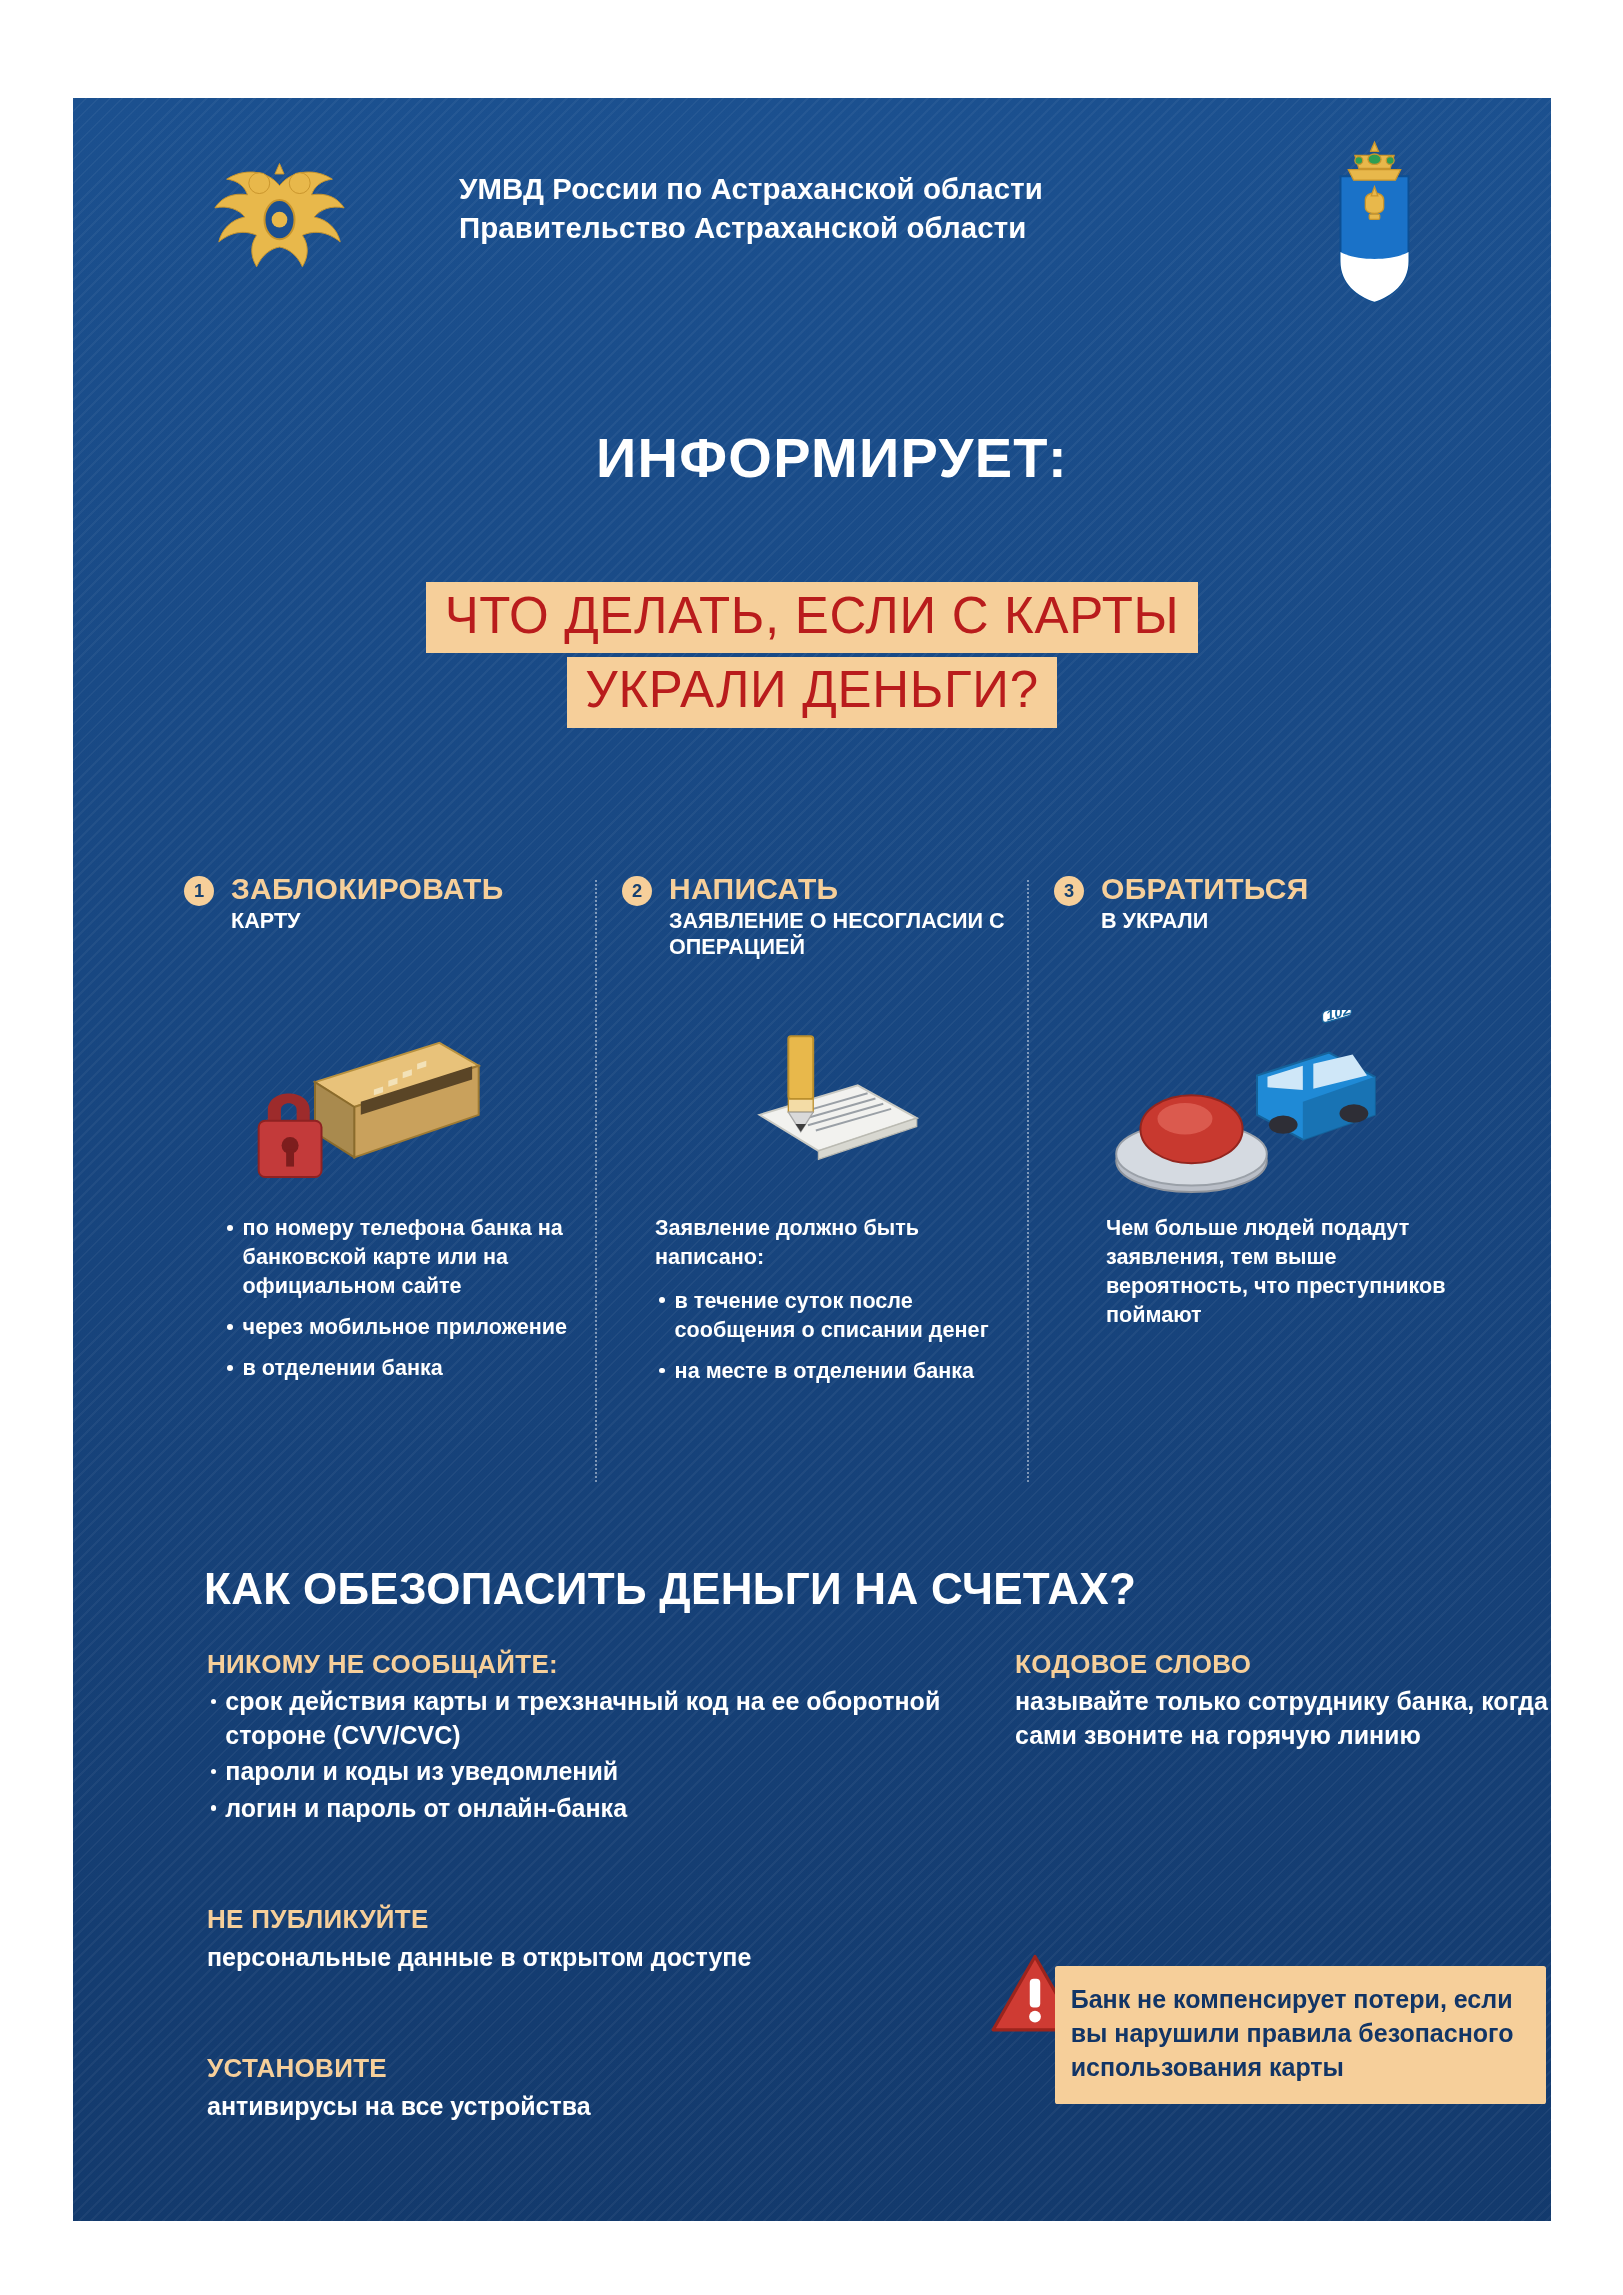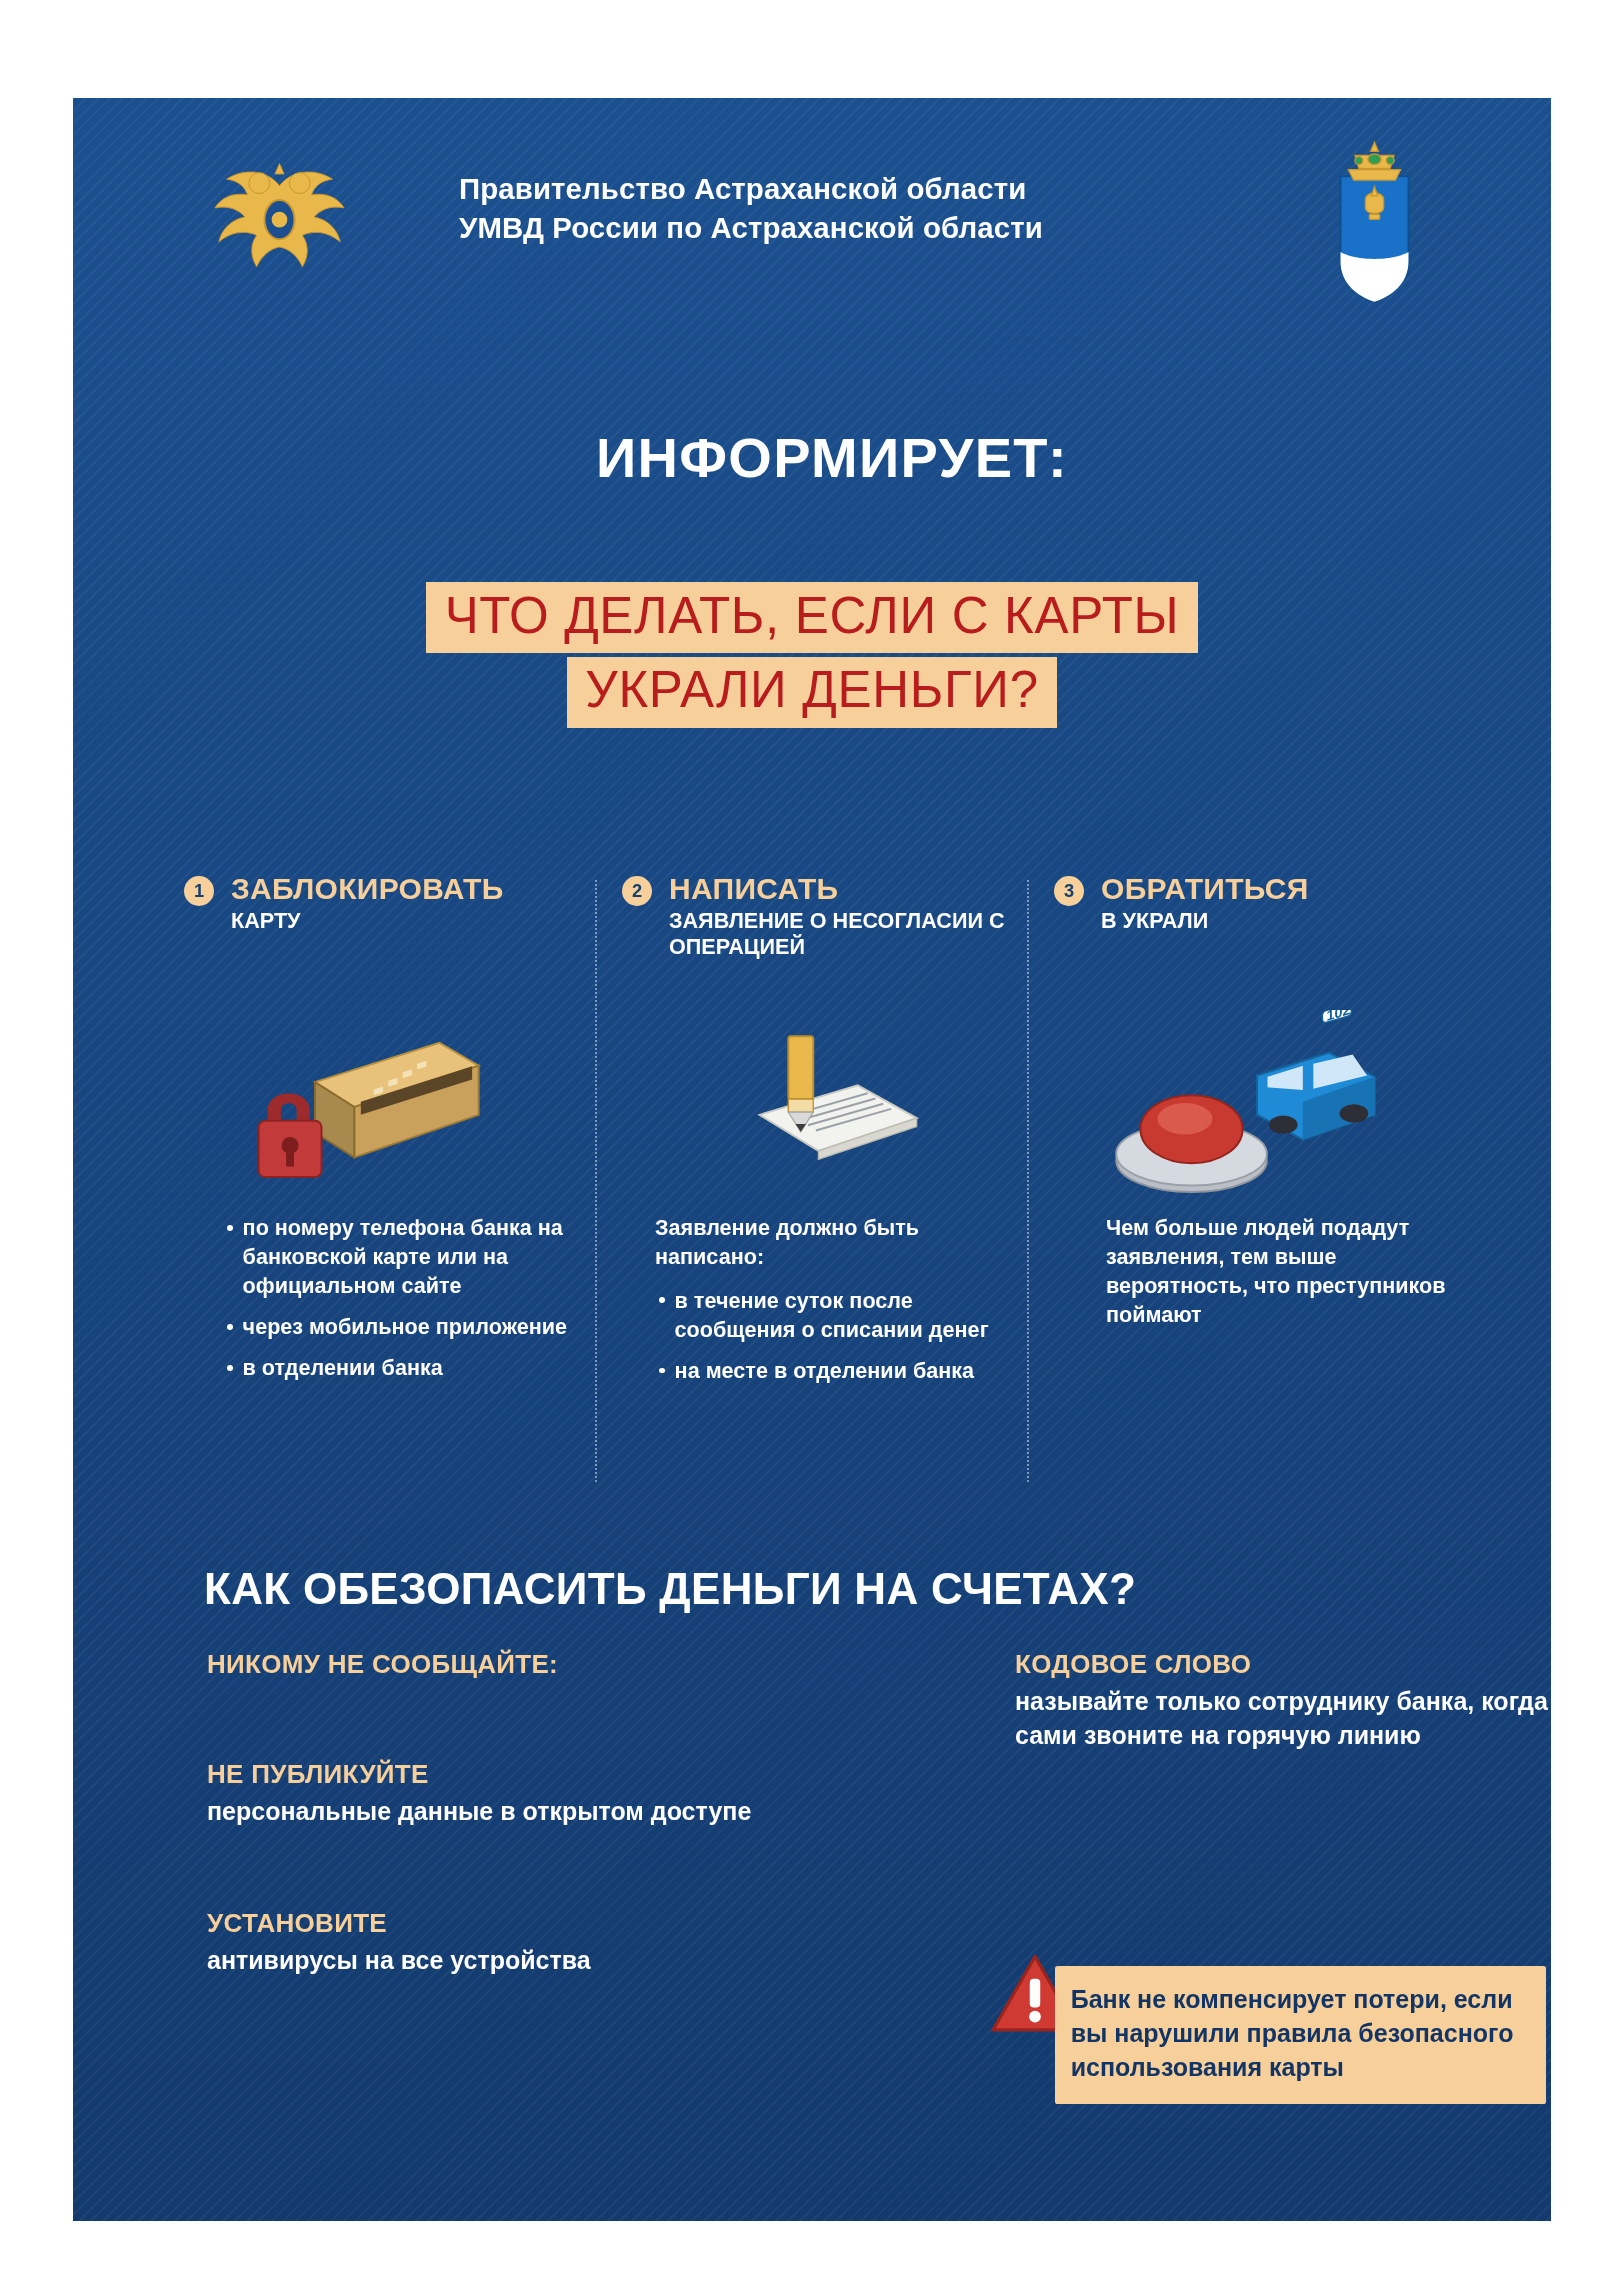--- a/index.html
+++ b/index.html
@@ -271,22 +271,22 @@
           <circle cx="84" cy="40" r="16" fill="#e8b84b"></circle>
           <circle cx="146" cy="40" r="16" fill="#e8b84b"></circle>
           <path d="M115 10 L122 26 L108 26 Z"></path>
         </g>
         <ellipse cx="115" cy="96" rx="23" ry="30" fill="#1c4f8f" stroke="#c9952c" stroke-width="3"></ellipse>
         <circle cx="115" cy="96" r="12" fill="#e8b84b"></circle>
       </svg>
     </div>
 
     <div class="org-lines">
+      <div>УМВД России по Астраханской области</div>
       <div>Правительство Астраханской области</div>
-      <div>УМВД России по Астраханской области</div>
     </div>
 
     <div class="crest">
       <svg viewBox="0 0 160 260" width="105" height="170">
         <path d="M28 60 H132 V190 C132 224 106 244 80 252 C54 244 28 224 28 190 Z" fill="#1a72c8" stroke="#0d4f93" stroke-width="3"></path>
         <path d="M28 176 C54 190 106 190 132 176 L132 190 C132 224 106 244 80 252 C54 244 28 224 28 190 Z" fill="#ffffff"></path>
         <g fill="#e8b84b" stroke="#c9952c" stroke-width="2">
           <path d="M80 8 L86 22 L74 22 Z"></path>
           <path d="M50 28 H110 L104 48 H56 Z"></path>
           <path d="M40 50 H120 L112 66 H48 Z"></path>
@@ -415,20 +415,27 @@
       </div>
       <div class="step-body">Чем больше людей подадут заявления, тем выше вероятность, что преступников поймают</div>
     </div>
   </div>
 
   <div class="section-title">КАК ОБЕЗОПАСИТЬ ДЕНЬГИ НА СЧЕТАХ?</div>
 
   <div class="col-left">
     <div>
       <div class="sub-head">НИКОМУ НЕ СООБЩАЙТЕ:</div>
+      <div class="body-text">
+        <ul class="bullets">
+          <li>срок действия карты и трехзначный код на ее оборотной стороне (CVV/CVC)</li>
+          <li>пароли и коды из уведомлений</li>
+          <li>логин и пароль от онлайн-банка</li>
+        </ul>
+      </div>
     </div>
 
     <div class="block-gap">
       <div class="sub-head">НЕ ПУБЛИКУЙТЕ</div>
       <div class="body-text">персональные данные в открытом доступе</div>
     </div>
 
     <div class="block-gap">
       <div class="sub-head">УСТАНОВИТЕ</div>
       <div class="body-text">антивирусы на все устройства</div>

